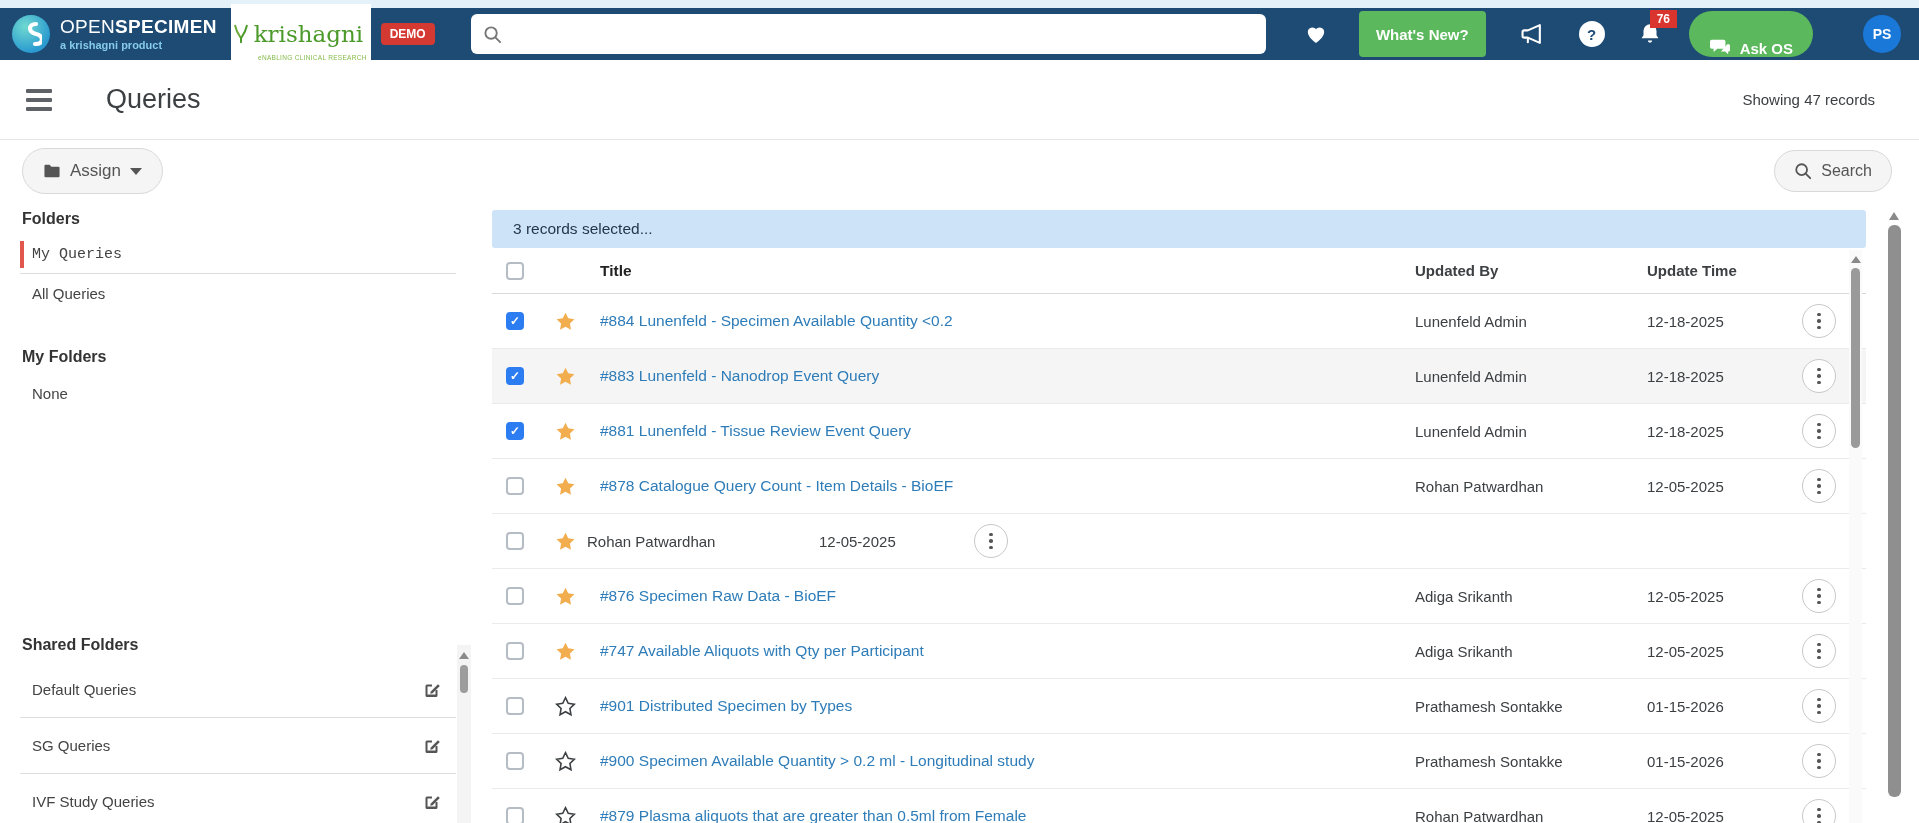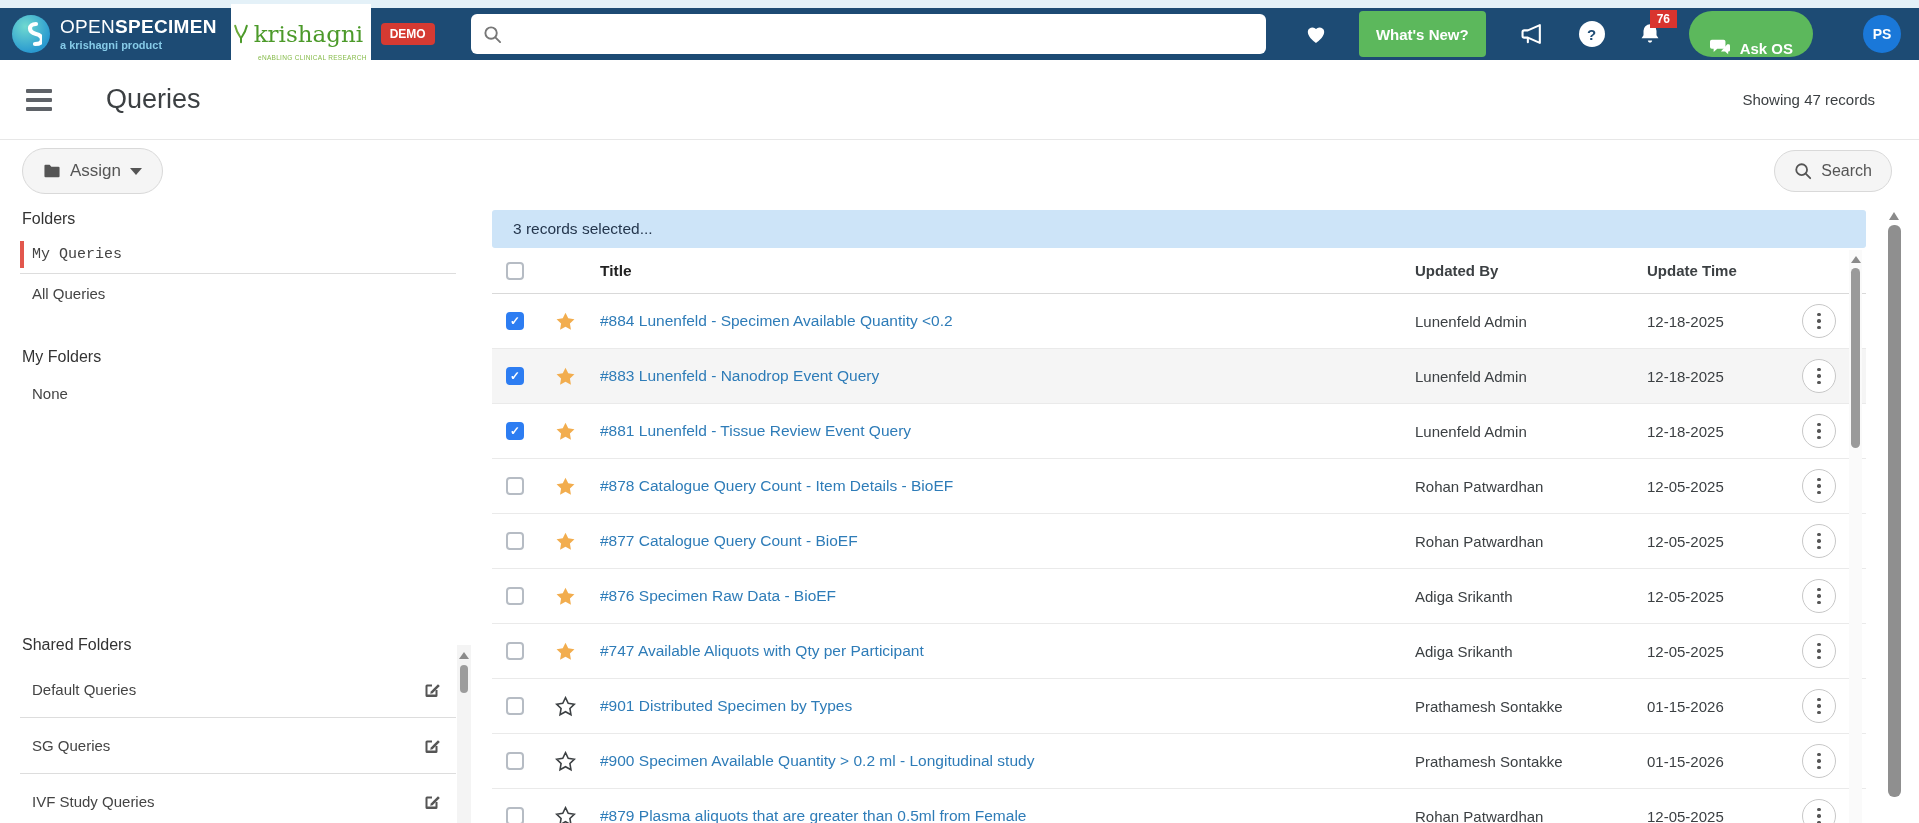--- a/index.html
+++ b/index.html
@@ -93,21 +93,21 @@
     position: absolute; display: flex; align-items: center; gap: 9px;
     background: #f5f5f5; border: 1px solid #d9d9d9; border-radius: 24px;
     color: #555; cursor: pointer; font-family: "Liberation Sans", sans-serif;
   }
   .assign-btn { left: 22px; top: 8px; height: 46px; padding: 0 20px; font-size: 17px; }
   .search-btn { right: 27px; top: 10px; height: 42px; padding: 16px 19px; font-size: 16px; }
   .caret-down { width: 0; height: 0; border-left: 6px solid transparent; border-right: 6px solid transparent; border-top: 7px solid #555; }
 
   
   .sidebar { position: absolute; left: 20px; top: 200px; width: 436px; }
-  .side-heading { font-size: 16px; font-weight: 400; color: #333; margin: 10px 0 8px 2px; }
+  .side-heading { font-size: 16px; font-weight: 700; color: #333; margin: 10px 0 8px 2px; }
   .side-item {
     height: 38px; display: flex; align-items: center; font-size: 15px; color: #444;
     padding-left: 12px; position: relative; cursor: pointer;
   }
   .side-item.selected::before {
     content: ""; position: absolute; left: 0; top: 5px; bottom: 5px; width: 4px; background: #e2574d;
   }
   .side-item.bordered { border-bottom: 1px solid #ddd; font-family: Liberation Mono, monospace; }
   .mt-folders { margin-top: 36px; }
   .mt-shared { margin-top: 224px; }
@@ -432,21 +432,20 @@
         <div class="col-check">
           <span class="cbx"></span>
         </div>
         <div class="col-star">
           <button class="star-btn">
             <svg width="21" height="21" viewBox="0 0 20 20">
               <path d="M10 1.6l2.6 5.3 5.9.9-4.3 4.1 1 5.9L10 15l-5.2 2.8 1-5.9L1.5 7.8l5.9-.9z" fill="#f2ad4e"></path>
             </svg>
           </button>
         </div>
-        <div class="col-title"><a class="title-link">#877 Catalogue Query Count - BioEF</a></div>
         <div class="col-user">Rohan Patwardhan</div>
         <div class="col-time">12-05-2025</div>
         <div class="col-menu">
           <button class="kebab-btn">
             <span style="display:flex;flex-direction:column;gap:3px;align-items:center;">
               <i></i>
               <i></i>
               <i></i>
             </span>
           </button>

